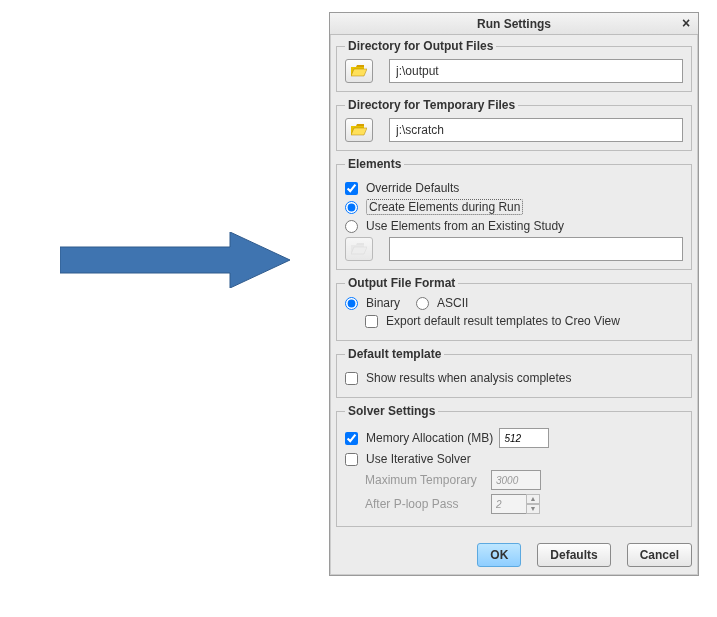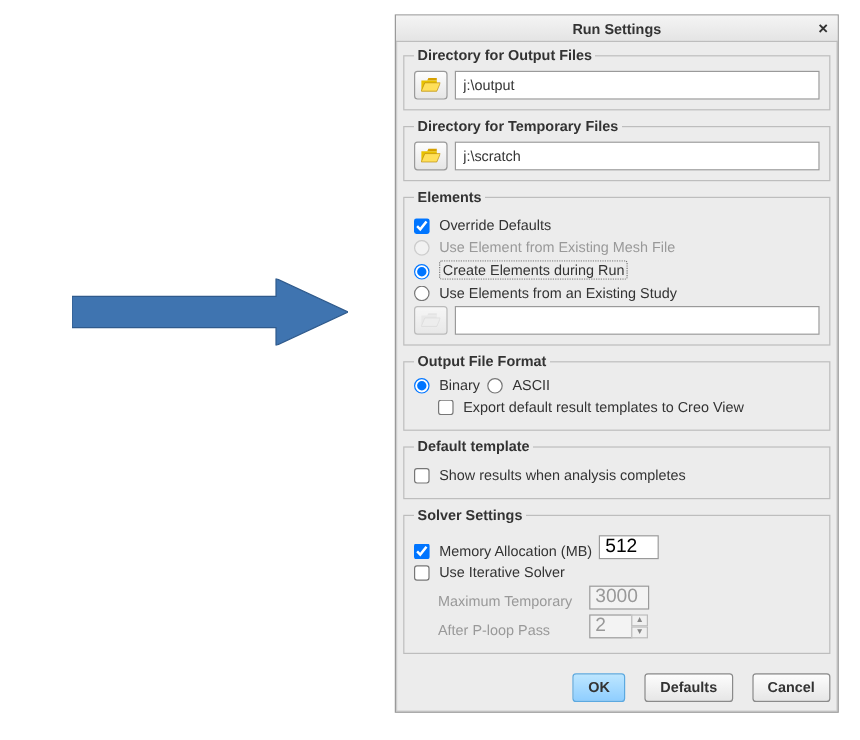--- a/index.html
+++ b/index.html
@@ -59,21 +59,21 @@
     margin: 0 0 6px 0;
     padding: 6px 8px 8px 8px;
     background: #ececec;
   }
   legend {
     font-weight: bold;
     color: #333;
     padding: 0 3px;
     font-size: 12px;
   }
-  .row { display: flex; align-items: center; gap: 6px; }
+  .row { display: flex; align-items: center; gap: 16px; }
   .folder-btn {
     width: 28px;
     height: 24px;
     border: 1px solid #9a9a9a;
     border-radius: 3px;
     background: linear-gradient(#fdfdfd,#e6e6e6);
     display: flex;
     align-items: center;
     justify-content: center;
     cursor: pointer;
@@ -88,21 +88,21 @@
     height: 24px;
     border: 1px solid #9a9a9a;
     background: #fff;
     padding: 0 6px;
     font-family: inherit;
     font-size: 12px;
     color: #333;
   }
   .opt-line {
     display: flex;
-    align-items: flex-end;
+    align-items: center;
     gap: 6px;
     margin: 4px 0;
     color: #333;
   }
   .opt-line.disabled { color: #999; }
   .opt-line.indent { margin-left: 20px; }
   input[type=checkbox], input[type=radio] {
     margin: 0 2px 0 0;
   }
   .selected-radio-label {
@@ -110,21 +110,22 @@
     padding: 0 2px;
     border-radius: 2px;
   }
   .num-input {
     width: 50px;
     height: 20px;
     border: 1px solid #9a9a9a;
     background: #fff;
     padding: 0 4px;
     font-family: inherit;
-    font-size: 16px;
+    font-size: 10px;
+    font-style: italic;
   }
   .num-input.disabled {
     background: #f3f3f3;
     color: #999;
   }
   .spinner {
     display:flex;
     align-items:center;
   }
   .spin-btns {
@@ -210,24 +211,20 @@
     </fieldset>
 
     <fieldset>
       <legend>Elements</legend>
 
       <div class="opt-line">
         <input type="checkbox" checked="" style="">
         <span>Override Defaults</span>
       </div>
 
-      <div class="opt-line disabled">
-        <input type="radio" name="elemsrc" disabled="" style="">
-        <span>Use Element from Existing Mesh File</span>
-      </div>
 
       <div class="opt-line">
         <input type="radio" name="elemsrc" checked="" style="">
         <span class="selected-radio-label">Create Elements during Run</span>
       </div>
 
       <div class="opt-line">
         <input type="radio" name="elemsrc" style="">
         <span>Use Elements from an Existing Study</span>
       </div>

